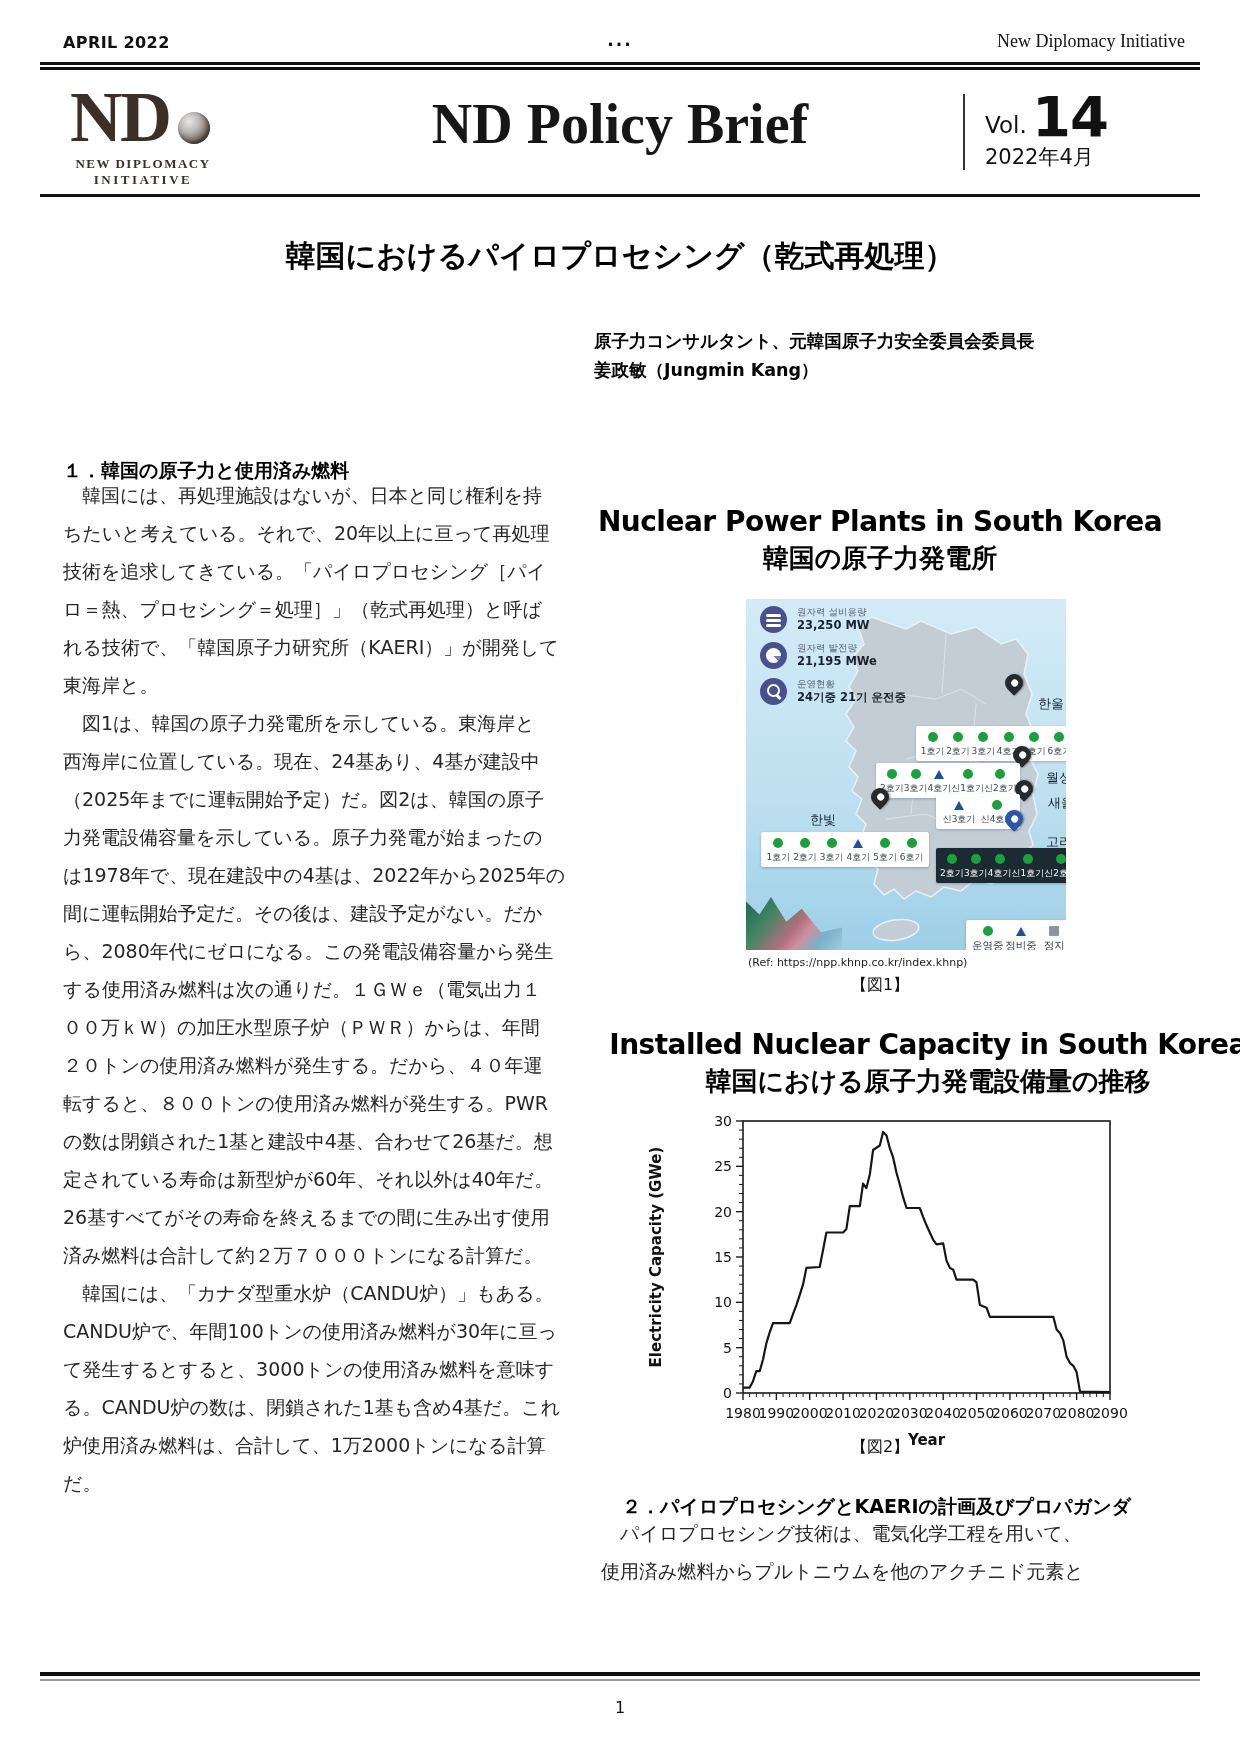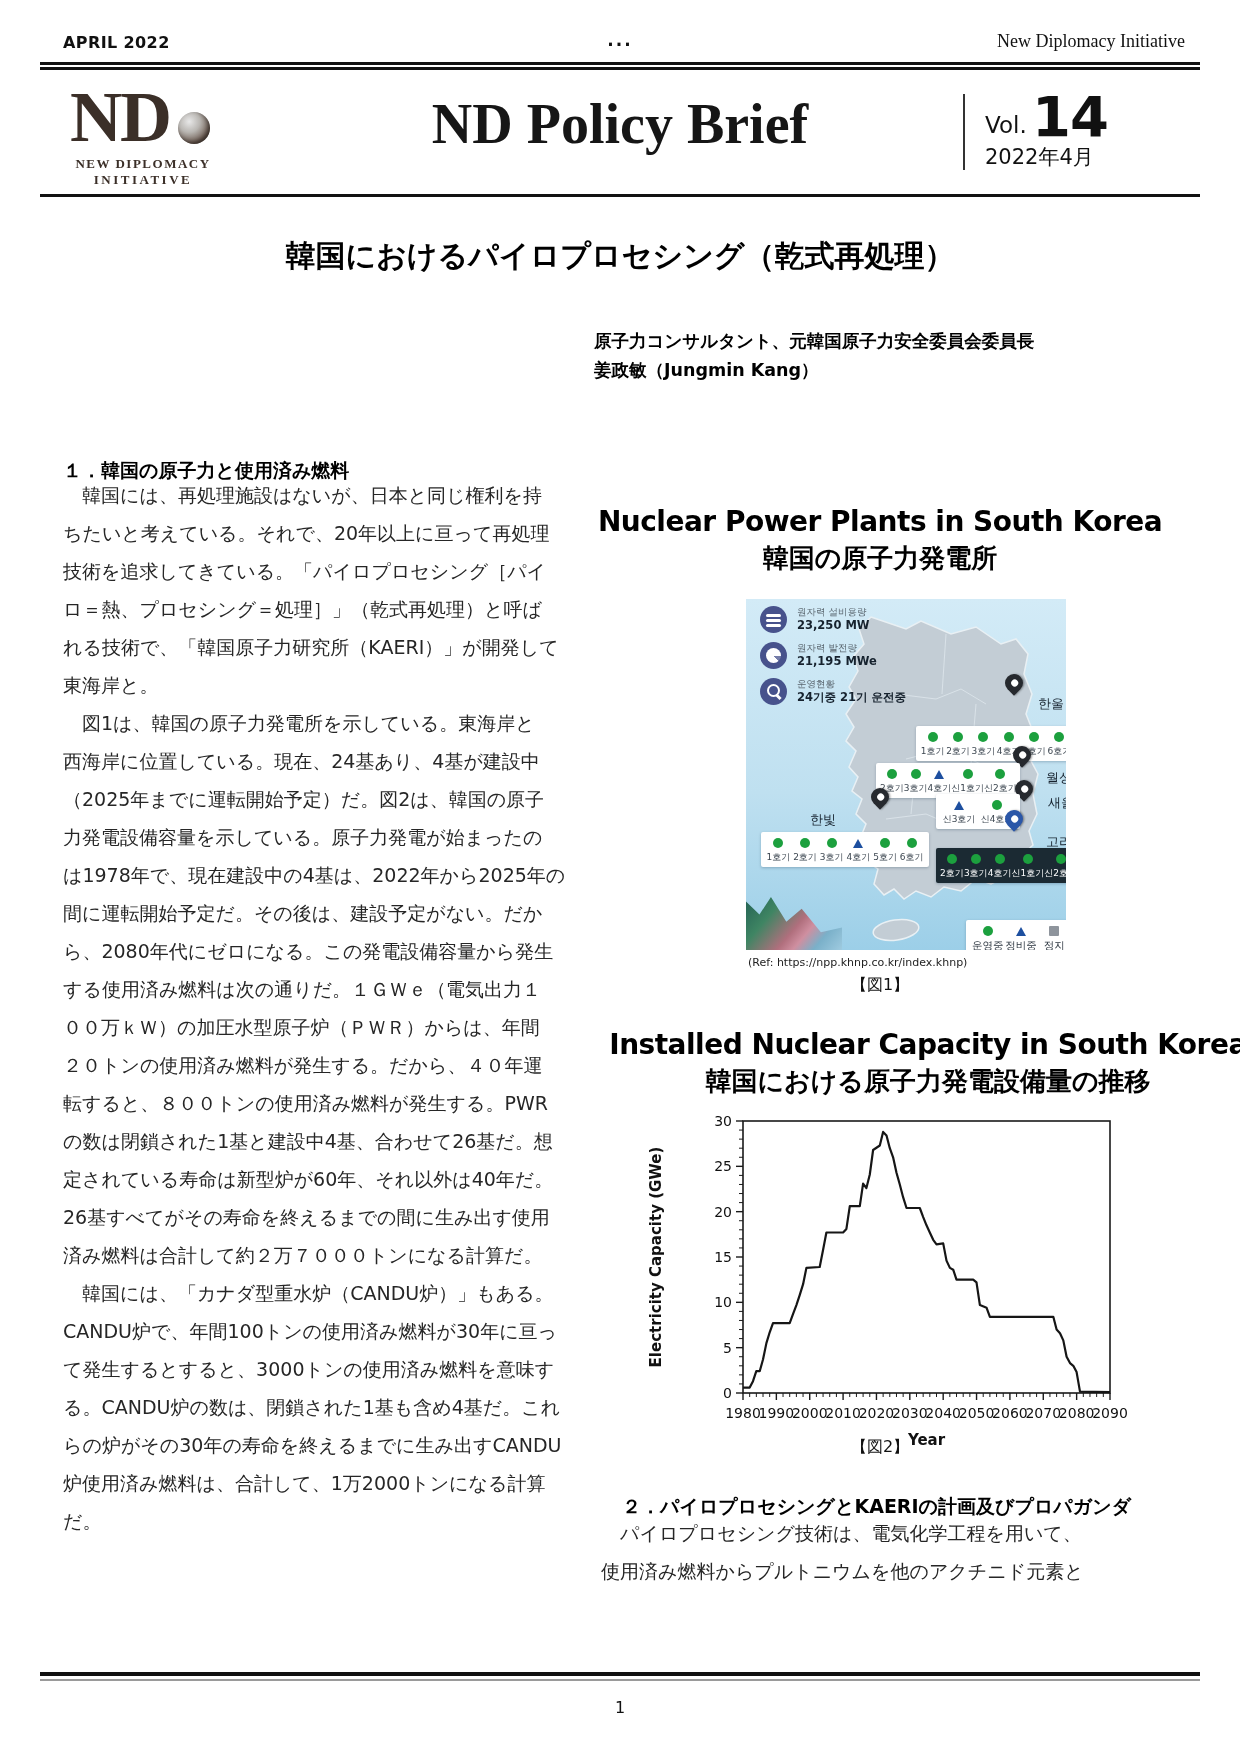--- a/index.html
+++ b/index.html
@@ -150,21 +150,20 @@
       <div class="body-line">２０トンの使用済み燃料が発生する。だから、４０年運</div>
       <div class="body-line">転すると、８００トンの使用済み燃料が発生する。PWR</div>
       <div class="body-line">の数は閉鎖された1基と建設中4基、合わせて26基だ。想</div>
       <div class="body-line">定されている寿命は新型炉が60年、それ以外は40年だ。</div>
       <div class="body-line">26基すべてがその寿命を終えるまでの間に生み出す使用</div>
       <div class="body-line">済み燃料は合計して約２万７０００トンになる計算だ。</div>
       <div class="body-line">　韓国には、「カナダ型重水炉（CANDU炉）」もある。</div>
       <div class="body-line">CANDU炉で、年間100トンの使用済み燃料が30年に亘っ</div>
       <div class="body-line">て発生するとすると、3000トンの使用済み燃料を意味す</div>
       <div class="body-line">る。CANDU炉の数は、閉鎖された1基も含め4基だ。これ</div>
-      <div class="body-line">らの炉がその30年の寿命を終えるまでに生み出すCANDU</div>
       <div class="body-line">炉使用済み燃料は、合計して、1万2000トンになる計算</div>
       <div class="body-line">だ。</div>
     </div>
 
   <div class="abs fig-title f1">
     <div class="en">Nuclear Power Plants in South Korea</div>
     <div class="ja">韓国の原子力発電所</div>
   </div>
 
   <div class="abs" id="map">

